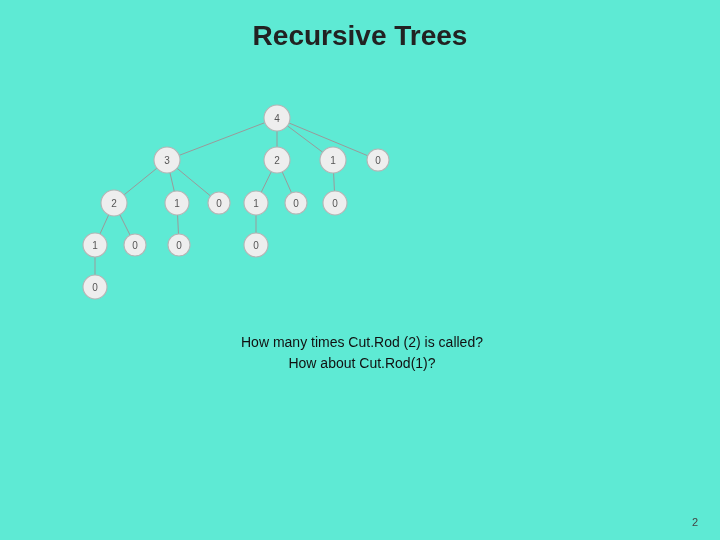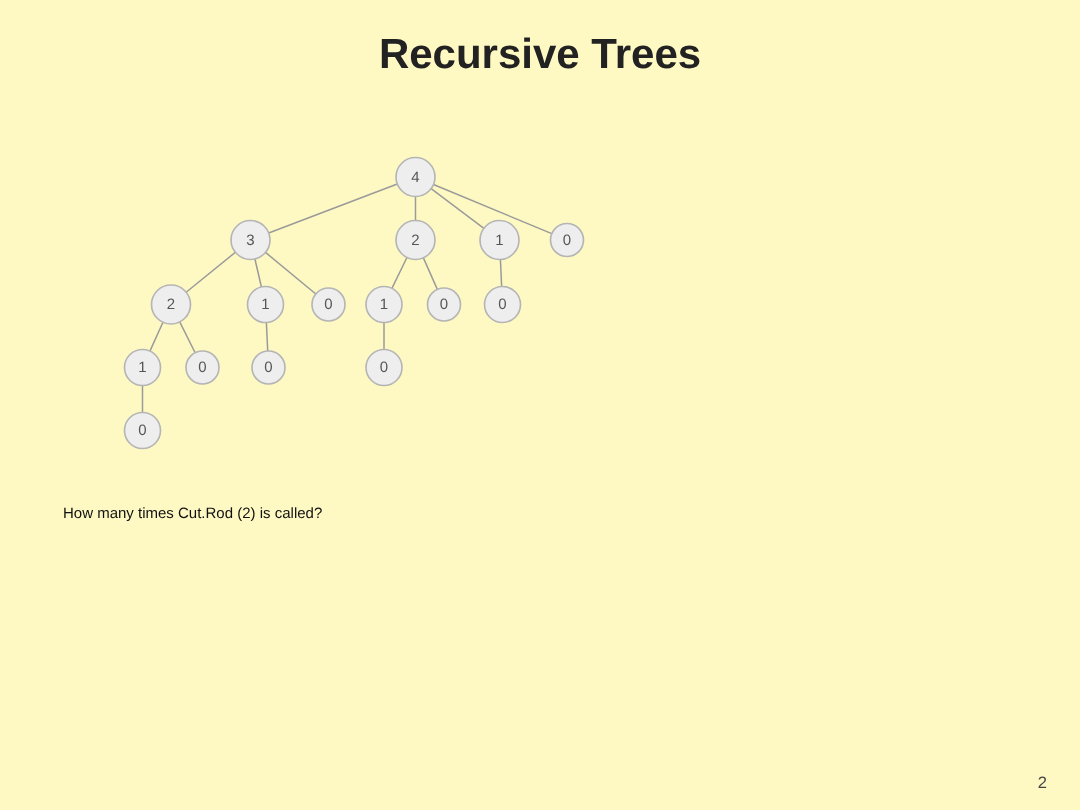--- a/index.html
+++ b/index.html
@@ -11,21 +11,21 @@
     height: 540px;
     background: #ffffff;
     font-family: "Liberation Sans", sans-serif;
     overflow: hidden;
     position: relative;
   }
   .slide {
     position: relative;
     width: 720px;
     height: 540px;
-    background: #fef9c3;
+    background: #5eead4;
   }
   .slide-title {
     position: absolute;
     top: 20px;
     left: 0;
     width: 720px;
     text-align: center;
     font-size: 28px;
     font-weight: bold;
     color: #222222;
@@ -56,23 +56,24 @@
   .edge-line {
     stroke: #9a9a9a;
     stroke-width: 1;
     fill: none;
   }
   .body-text {
     position: absolute;
     left: 42px;
     top: 332px;
     width: 640px;
-    font-size: 10px;
+    font-size: 14px;
     color: #111111;
     line-height: 21px;
+    text-align: center;
   }
   .body-text div {
     white-space: pre;
   }
   .page-number {
     position: absolute;
     right: 22px;
     bottom: 12px;
     font-size: 11px;
     color: #444444;
@@ -168,17 +169,18 @@
           <g>
             <circle cx="50" cy="192" r="12" class="node-circle" fill="#eeeeee" stroke="#b5b5b5"></circle>
             <text x="50" y="192.5" class="node-text">0</text>
           </g>
         </g>
     </svg>
   </div>
 
   <div class="body-text">
     <div>How many times Cut.Rod (2) is called?</div>
+    <div>How about Cut.Rod(1)?</div>
   </div>
 
   <div class="page-number">2</div>
 
 </div>
 
 </body></html>

